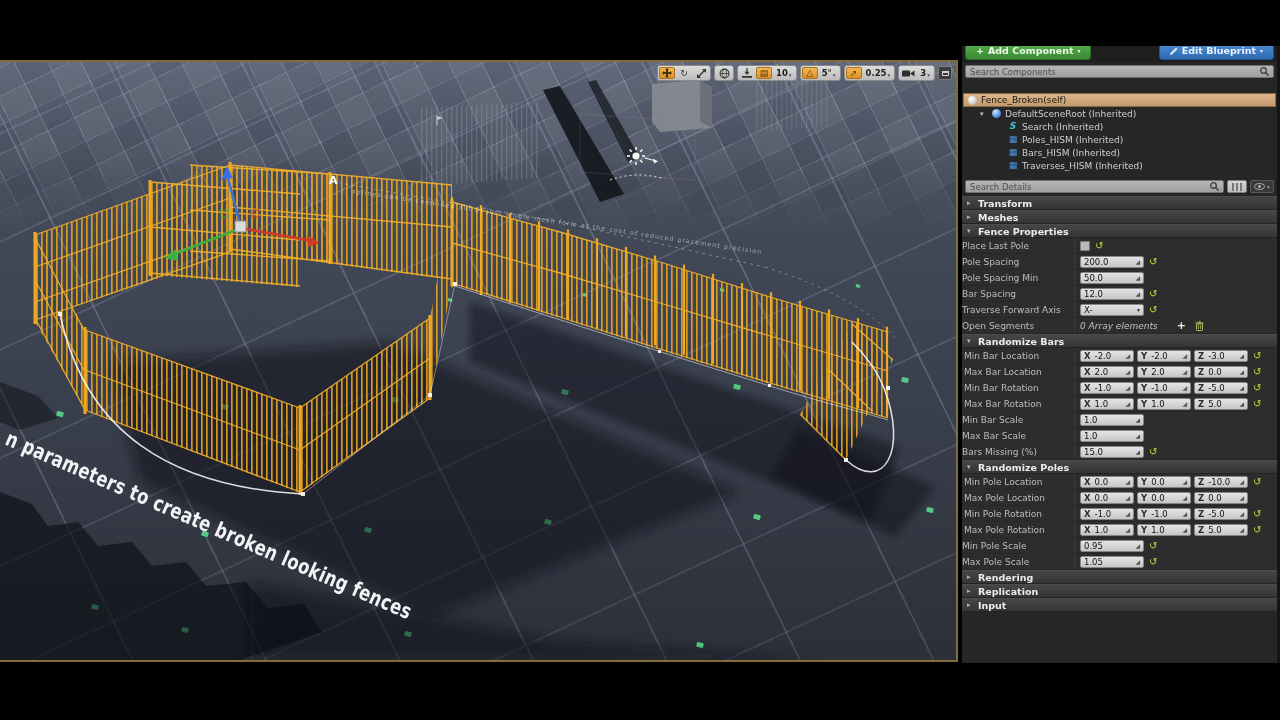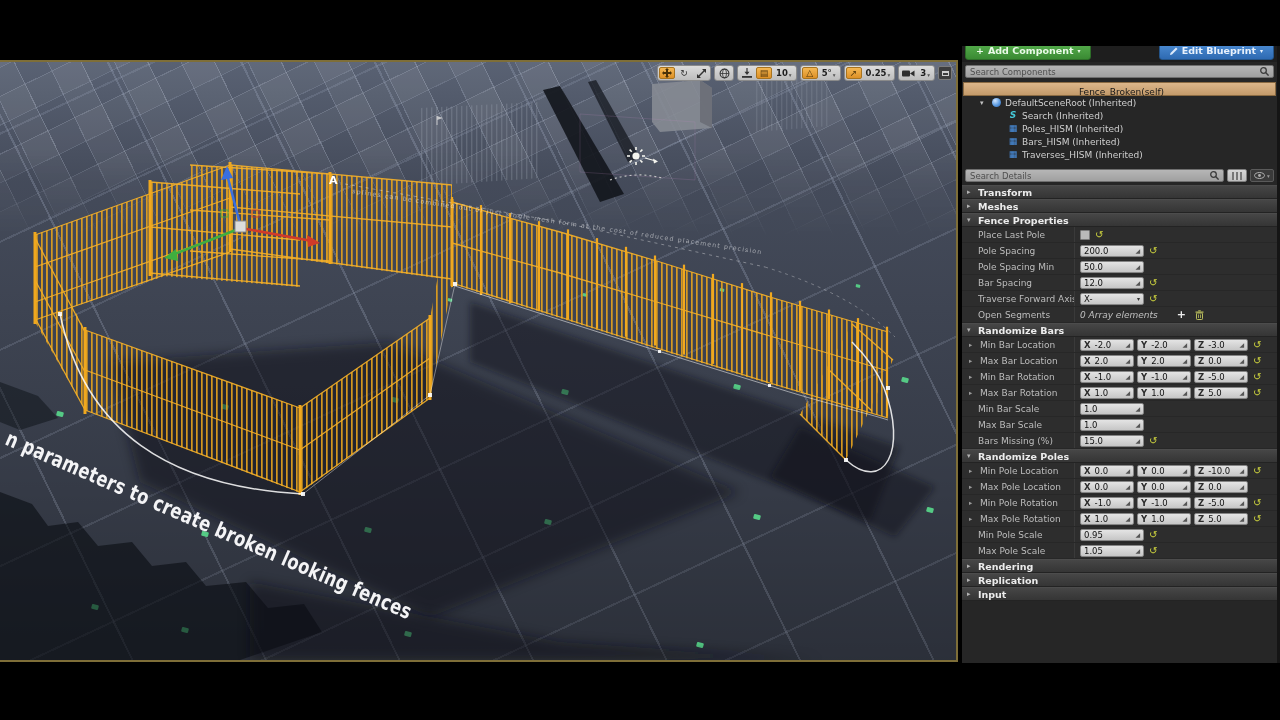--- a/index.html
+++ b/index.html
@@ -44,23 +44,23 @@
     overflow:hidden;font-size:9px;color:#c8c8c8;border-right:3px solid #151515;}
   .panel-top{height:16px;overflow:hidden;display:flex;justify-content:space-between;
     padding:0 3px;background:#1e1e1e;}
   .btn-green,.btn-blue{margin-top:-5px;height:19px;display:flex;align-items:center;gap:4px;
     padding:0 10px;border-radius:3px;font-weight:bold;font-size:9.5px;}
   .btn-green{background:linear-gradient(#58b14f,#3a8a33);color:#eafae8;border:1px solid #2d6e28;}
   .btn-blue{background:linear-gradient(#4f8fd6,#2e6ab2);color:#e8f1fc;border:1px solid #245489;}
   .sbox{height:13px;background:linear-gradient(#b6b6b6,#a0a0a0);border:1px solid #6f6f6f;
     border-radius:2px;display:flex;align-items:center;padding:0 4px;color:#4f4f4f;}
   .sbox .ph{flex:1;font-size:8.5px;}
-  .comp-search{margin:3px 3px 4px 3px;}
+  .comp-search{margin:3px 3px 15px 3px;}
   .root-row{height:14px;margin:0 1px;display:flex;align-items:center;gap:4px;padding-left:4px;
-    background:linear-gradient(#dcb68a,#c39a6a);border:1px solid #8a6a42;color:#161616;font-size:9px;flex-direction:column;}
+    background:linear-gradient(#dcb68a,#c39a6a);border:1px solid #8a6a42;color:#161616;font-size:9px;}
   .sphere{width:9px;height:9px;border-radius:50%;
     background:radial-gradient(circle at 35% 30%, #ffffff, #d2d2d2 55%, #979797);}
   .trow{height:13px;display:flex;align-items:center;gap:4px;padding-left:18px;color:#cfcfcf;}
   .trow.d1{padding-left:34px;}
   .texp{width:8px;font-size:7px;color:#c2c2c2;}
   .cicon{width:10px;display:flex;justify-content:center;font-size:9px;line-height:1;}
   .cicon.scene-root{width:9px;height:9px;border-radius:50%;
     background:radial-gradient(circle at 35% 30%, #cfe4ff, #5a9ae0 55%, #2d5faa);}
   .cicon.spline{color:#45c8d8;font-style:italic;font-weight:bold;}
   .cicon.hism{color:#4a92e4;}
@@ -69,21 +69,21 @@
   .icon-btn{height:13px;border-radius:2px;display:flex;align-items:center;justify-content:center;gap:2px;}
   .icon-btn.light{width:20px;background:linear-gradient(#d6d6d6,#bdbdbd);border:1px solid #808080;}
   .icon-btn.dark{width:24px;background:#3a3a3a;border:1px solid #5a5a5a;color:#a9a9a9;}
   .colbars{width:10px;height:8px;background:repeating-linear-gradient(90deg,#777 0 2px,#cfcfcf 2px 4px);}
   .mini-caret{font-size:5.5px;color:#9a9a9a;}
   .section-h{height:14px;display:flex;align-items:center;gap:4px;padding-left:5px;
     background:linear-gradient(#464646,#353535);border-top:1px solid #4c4c4c;
     border-bottom:1px solid #232323;color:#ececec;font-weight:bold;font-size:9.5px;}
   .section-h .arr{color:#b2b2b2;font-size:7px;width:7px;font-weight:normal;}
   .prow{height:16px;display:flex;align-items:center;background:#2d2d2d;border-bottom:1px solid #272727;}
-  .plabel{width:112px;padding-left:16px;display:flex;align-items:center;gap:2px;
+  .plabel{width:112px;display:flex;align-items:center;gap:2px;
     white-space:nowrap;overflow:hidden;color:#bdbdbd;font-size:9px;}
   .plabel .exp{font-size:6.5px;color:#9a9a9a;margin-left:-9px;width:9px;}
   .pval{flex:1;height:100%;display:flex;align-items:center;gap:3px;
     border-left:1px solid #3a3a3a;padding-left:5px;}
   .ninput{width:64px;height:12px;background:linear-gradient(#e4e4e4,#c6c6c6);border:1px solid #858585;
     border-radius:2px;display:flex;align-items:center;font-size:8.5px;color:#111;padding:0 3px;gap:2px;}
   .ninput.vec{width:54px;}
   .ninput .nv{flex:1;overflow:hidden;white-space:nowrap;}
   .ninput .ax{font-weight:bold;color:#2b2b2b;margin-right:2px;}
   .diag{color:#555;font-size:6px;line-height:1;}

